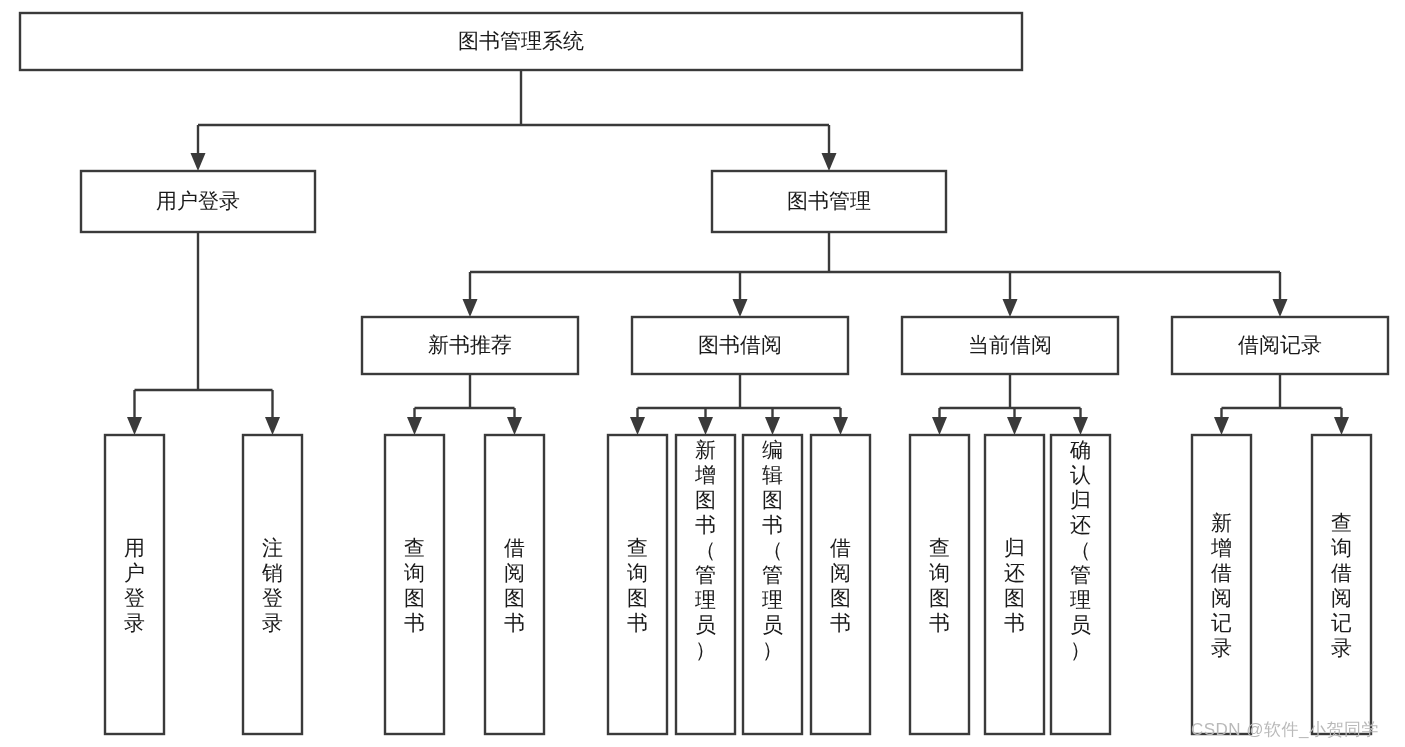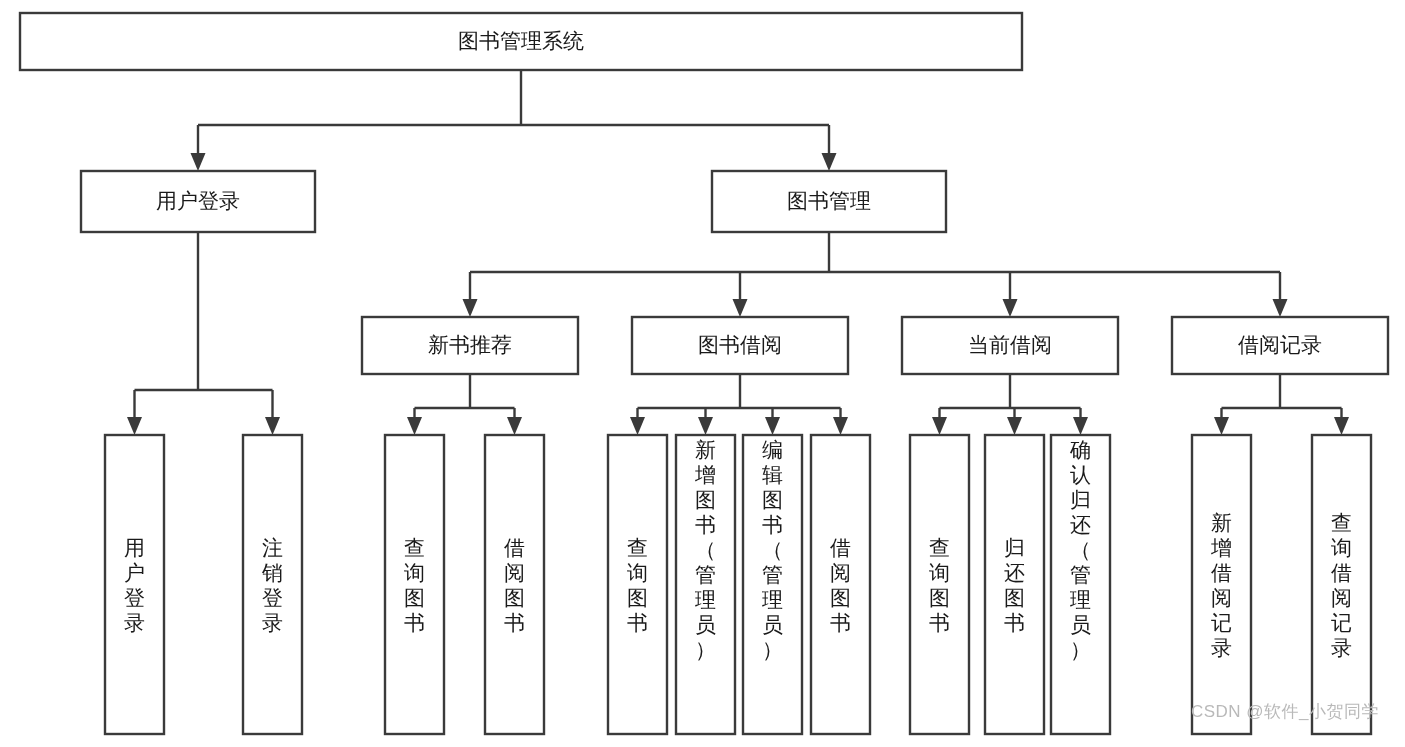--- a/index.html
+++ b/index.html
@@ -50,21 +50,21 @@
   }
   .node-label-v {
     font-family: "Liberation Sans", sans-serif;
     font-size: 21px;
     fill: #1a1a1a;
     text-anchor: middle;
   }
   .watermark {
     position: absolute;
     right: 10px;
-    bottom: 24px;
+    bottom: 6px;
     font-family: "Liberation Sans", sans-serif;
     font-size: 17px;
     color: #b9b9b9;
     letter-spacing: 0.5px;
     white-space: nowrap;
     user-select: none;
   }
 </style>
 </head>
 <body>

